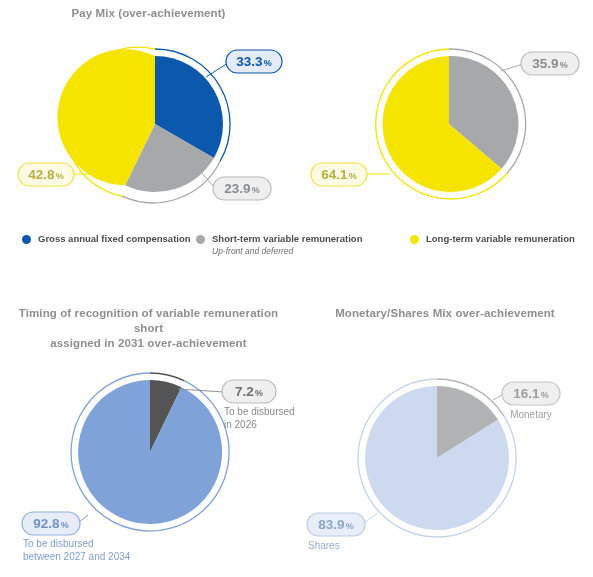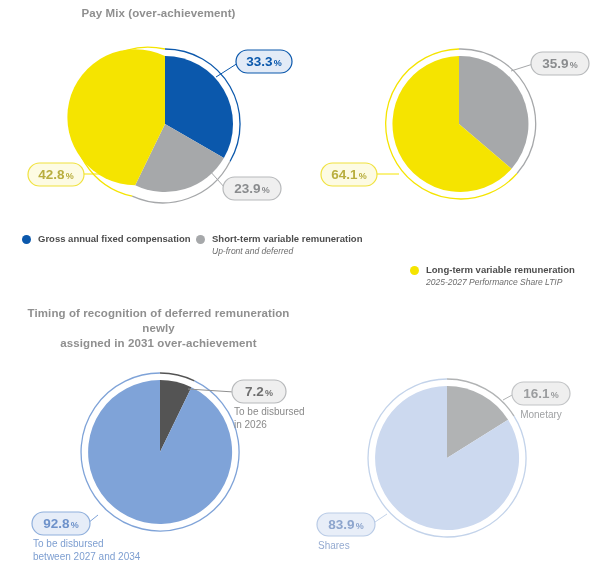--- a/index.html
+++ b/index.html
@@ -14,21 +14,20 @@
     color: #8a8a8a;
     overflow: hidden;
     position: relative;
   }
   .grid {
     position: absolute;
     inset: 0;
   }
   .panel {
     position: absolute;
-    margin-left: 10px;
   }
   .panel-tl { left: 0;   top: 0;   width: 297px; height: 290px; }
   .panel-tr { left: 297px; top: 0; width: 296px; height: 290px; }
   .panel-bl { left: 0;   top: 300px; width: 297px; height: 277px; }
   .panel-br { left: 297px; top: 300px; width: 296px; height: 277px; }
 
   .chart-title {
     text-align: center;
     font-size: 11.5px;
     font-weight: bold;
@@ -70,21 +69,21 @@
     height: 34px;
   }
   .legend-item {
     position: absolute;
     display: flex;
     align-items: flex-start;
     gap: 7px;
   }
   .legend-item.li0 { left: 22px;  top: 0; }
   .legend-item.li1 { left: 196px; top: 0; }
-  .legend-item.li2 { left: 410px; top: 0; margin-top: 31px; }
+  .legend-item.li2 { left: 410px; top: 0; }
   .dot {
     width: 9px;
     height: 9px;
     border-radius: 50%;
     flex: 0 0 auto;
     margin-top: 2px;
   }
   .legend-texts { line-height: 12px; }
   .legend-label {
     font-size: 9.5px;
@@ -197,28 +196,27 @@
       <span class="dot" style="background:#0b58ac"></span>
       <span class="legend-texts">
         <span class="legend-label">Gross annual fixed compensation</span>
         <span class="legend-sub"></span>
       </span>
     </div>
     <div class="legend-item li2">
       <span class="dot" style="background:#f5e400"></span>
       <span class="legend-texts">
         <span class="legend-label">Long-term variable remuneration</span>
-        <span class="legend-sub">2025-2027 Performance Share LTIP</span>
       </span>
     </div>
   </div>
 
   <div class="panel panel-bl">
     <div class="chart-title">
-      <span class="ln">Timing of recognition of deferred remuneration newly</span>
+      <span class="ln">Timing of recognition of variable remuneration short</span>
       <span class="ln">assigned in 2031 over-achievement</span>
     </div>
     <svg class="svg-wrap" viewBox="0 0 297 277" width="297" height="277">
 
       <g fill="none" stroke-width="1.3">
 
         <path d="M 150 73 A 79 79 0 0 1 184.5 80.9" stroke="#545454"></path>
 
         <path d="M 184.5 80.9 A 79 79 0 1 1 150 73" stroke="#7fa3d8"></path>
       </g>
@@ -243,20 +241,23 @@
         <text x="51" y="228" text-anchor="middle" fill="#6e92ca" class="badge-text">
           <tspan>92.8</tspan><tspan class="badge-pct" dx="1">%</tspan>
         </text>
         <text x="23" y="247" fill="#7e9fd1" class="sub-label">To be disbursed</text>
         <text x="23" y="260" fill="#7e9fd1" class="sub-label">between 2027 and 2034</text>
       </g>
     </svg>
   </div>
 
   <div class="panel panel-br">
+    <div class="chart-title">
+      <span class="ln">Monetary/Shares Mix over-achievement</span>
+    </div>
     <svg class="svg-wrap" viewBox="0 0 296 277" width="296" height="277">
 
       <g fill="none" stroke-width="1.3">
 
         <path d="M 140 79 A 79 79 0 0 1 207.0 116.1" stroke="#b1b3b4"></path>
 
         <path d="M 207.0 116.1 A 79 79 0 1 1 140 79" stroke="#c3d3ea"></path>
       </g>
       <g>
         <path d="M 140 158 L 140 86 A 72 72 0 0 1 201.1 119.8 Z" fill="#b1b3b4"></path>

